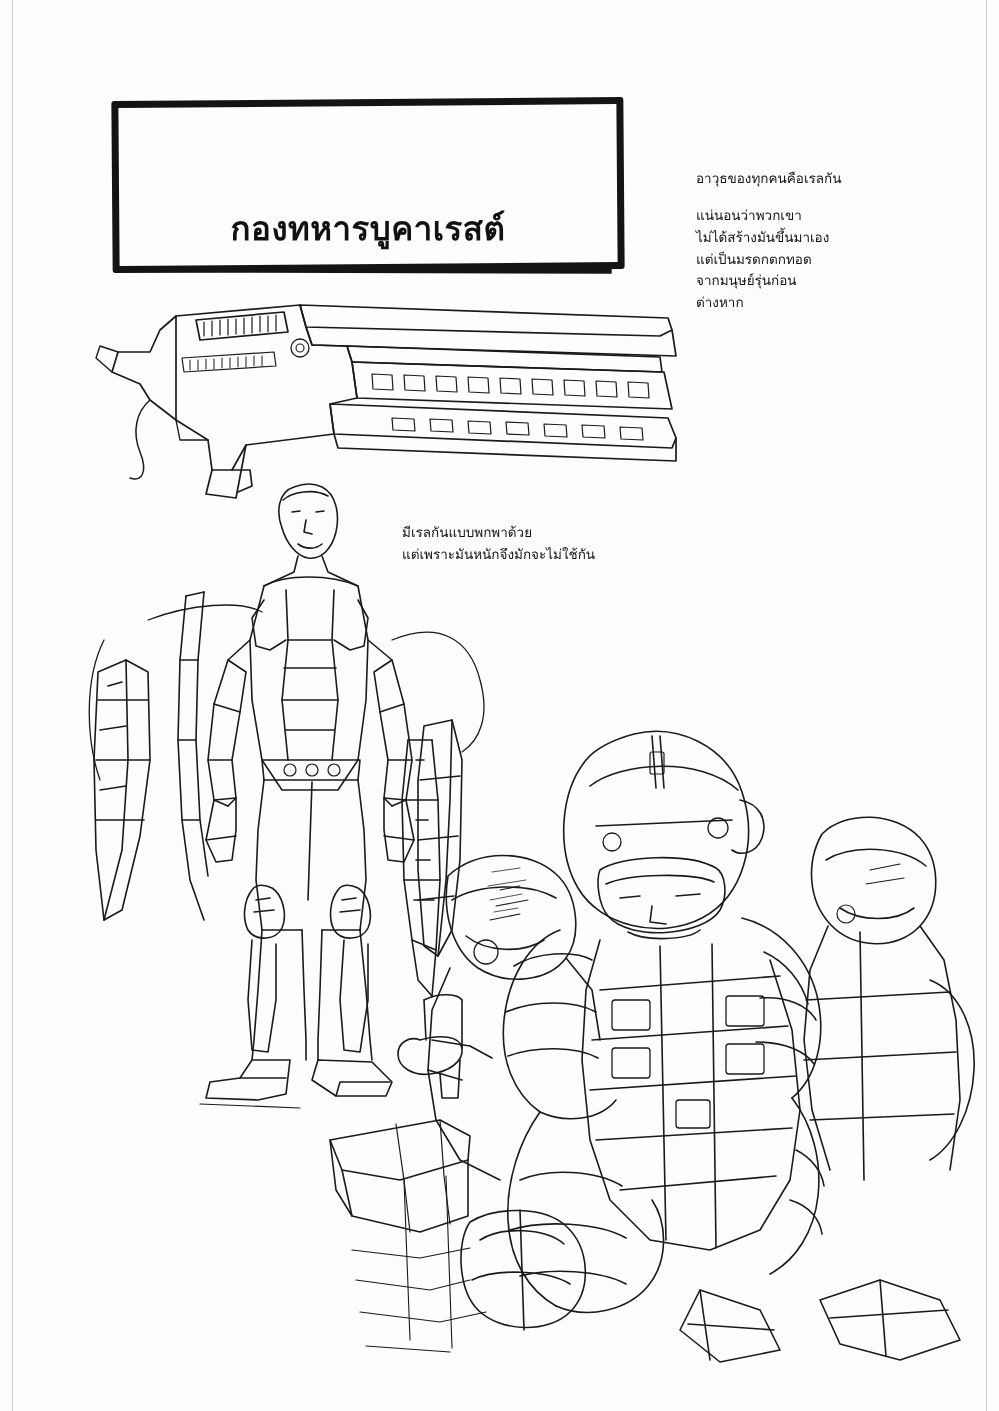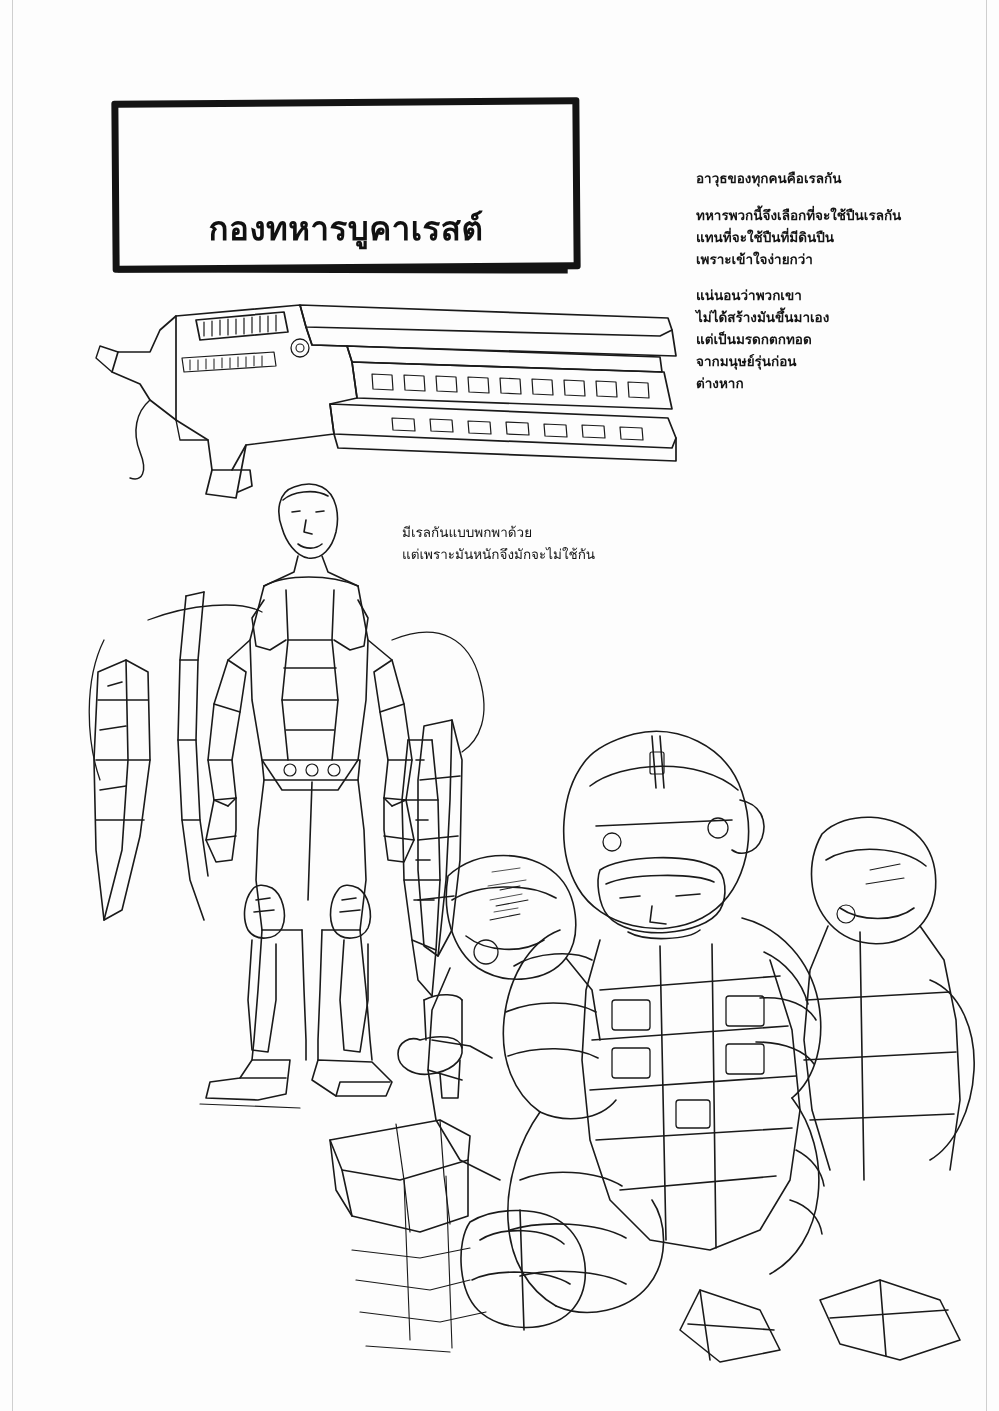--- a/index.html
+++ b/index.html
@@ -29,21 +29,21 @@
     background: #cfcfcf;
   }
   .edge-left { left: 12px; }
   .edge-right { right: 12px; }
 
   
   .title-box {
     position: absolute;
     left: 112px;
     top: 99px;
-    width: 468px;
+    width: 512px;
     height: 172px;
   }
   .title-box .frame {
     position: absolute;
     inset: 0;
     border: 7px solid #141414;
     border-radius: 3px;
     transform: rotate(-0.45deg);
   }
   .title-box .frame::after {
@@ -73,21 +73,21 @@
   
   .text-col {
     position: absolute;
     left: 696px;
     top: 168px;
     width: 240px;
     font-size: 13.5px;
     line-height: 1.62;
     color: #141414;
   }
-  .text-col p { margin: 0 0 15px 0; font-weight: bold; }
+  .text-col p { margin: 0 0 15px 0; }
   .text-col p:last-child { margin-bottom: 11px; }
 
   .caption-mid {
     position: absolute;
     left: 386px;
     top: 506px;
     width: 290px;
     font-size: 13.5px;
     line-height: 1.62;
     color: #141414;
@@ -421,23 +421,20 @@
     </svg>
   </div>
 
   <div class="title-box">
     <div class="frame"></div>
     <div class="title-text">กองทหารบูคาเรสต์</div>
   </div>
 
   <div class="text-col">
     <p>อาวุธของทุกคนคือเรลกัน</p>
-    <p style="white-space: pre-line;">ทหารพวกนี้จึงเลือกที่จะใช้ปืนเรลกัน
-แทนที่จะใช้ปืนที่มีดินปืน
-เพราะเข้าใจง่ายกว่า</p>
     <p style="white-space: pre-line;">แน่นอนว่าพวกเขา
 ไม่ได้สร้างมันขึ้นมาเอง
 แต่เป็นมรดกตกทอด
 จากมนุษย์รุ่นก่อน
 ต่างหาก</p>
   </div>
 
   <div class="caption-mid">
     <p style="white-space: pre-line;">มีเรลกันแบบพกพาด้วย
 แต่เพราะมันหนักจึงมักจะไม่ใช้กัน</p>

